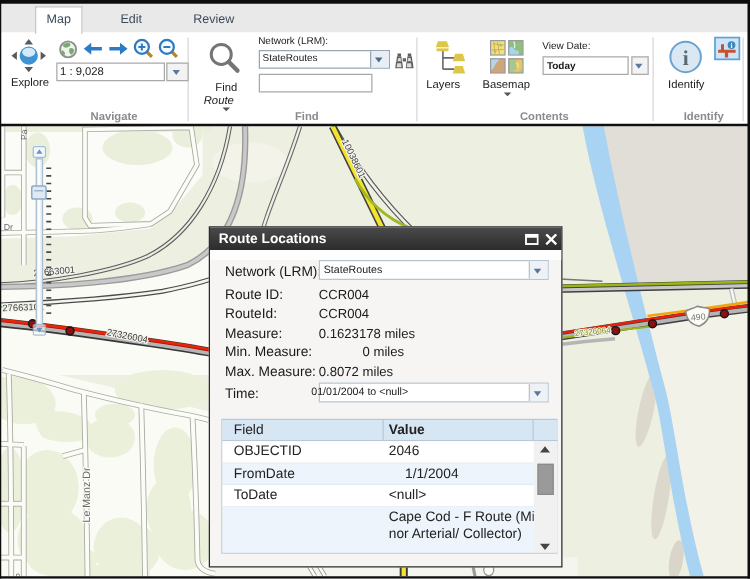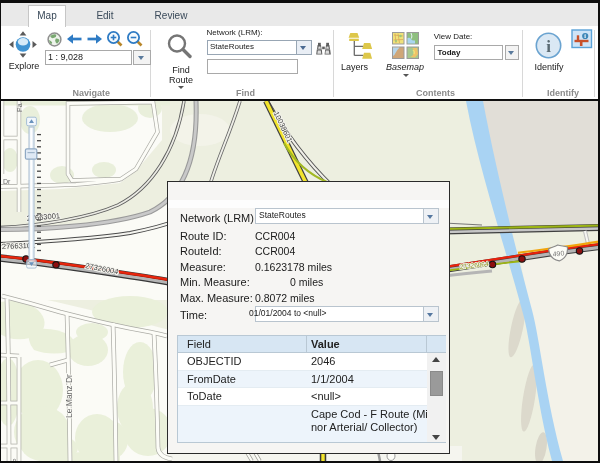--- a/index.html
+++ b/index.html
@@ -261,21 +261,21 @@
   <div class="abs" style="left:48px;top:50px;height:15px;line-height:15px;font-size:9px;color:#1a1a1a;">1 : 9,028</div>
   <div class="abs" style="left:132.5px;top:50px;width:18.5px;height:15px;background:#f3f3f3;border:1px solid #a9a9a9;box-sizing:border-box;"></div>
   <div class="abs" style="left:138px;top:56px;width:0;height:0;border-left:3.8px solid transparent;border-right:3.8px solid transparent;border-top:4.2px solid #5a7a9c;"></div>
   <div class="glbl" style="left:40px;top:88px;width:70px;">Navigate</div>
 
   <svg class="abs" style="left:164px;top:33px;" width="30" height="28" viewBox="0 0 30 28">
     <circle cx="13" cy="10.5" r="8" fill="none" stroke="#757575" stroke-width="2.4"></circle>
     <line x1="19" y1="16.5" x2="26" y2="23.5" stroke="#757575" stroke-width="3.4" stroke-linecap="round"></line>
   </svg>
   <div class="rlbl" style="left:165px;top:65px;width:32px;text-align:center;">Find</div>
-  <div class="rlbl" style="left:163px;top:75px;width:36px;text-align:center;">Route</div>
+  <div class="rlbl" style="left:163px;top:75px;width:36px;text-align:left;font-style:italic;">Route</div>
   <div class="abs" style="left:178px;top:86px;width:0;height:0;border-left:3px solid transparent;border-right:3px solid transparent;border-top:3.5px solid #555;"></div>
   <div class="rlbl8" style="left:206.5px;top:28px;">Network (LRM):</div>
   <div class="abs" style="left:206.5px;top:39.5px;width:105px;height:15.5px;background:#fff;border:1px solid #98a6b4;box-sizing:border-box;"></div>
   <div class="abs" style="left:210px;top:40px;height:14px;line-height:14px;font-size:8px;color:#1a1a1a;">StateRoutes</div>
   <div class="abs" style="left:296px;top:40.5px;width:14.5px;height:13.5px;background:#e9eef5;border-left:1px solid #98a6b4;box-sizing:border-box;"></div>
   <div class="abs" style="left:299.5px;top:45.5px;width:0;height:0;border-left:3.5px solid transparent;border-right:3.5px solid transparent;border-top:4px solid #4a6a92;"></div>
   <svg class="abs" style="left:316px;top:42px;" width="16" height="15" viewBox="0 0 16 15">
     <g fill="#5f5f5f">
       <rect x="2" y="0.8" width="2.8" height="2.2"></rect>
       <path d="M1.6,3 L5,3 L5.6,7.4 L1,7.4 Z"></path>
@@ -312,21 +312,21 @@
     </g>
     <path d="M4,5 L13,6 M5,3.5 L6,13 M8,3.5 L9.5,13 M3.5,10 L13,9.5" stroke="#d8a85a" stroke-width="0.8" fill="none"></path>
     <circle cx="10.5" cy="6" r="1.3" fill="#9cc87a"></circle>
       <circle cx="6" cy="11" r="1.1" fill="#9cc87a"></circle>
     <path d="M17.5,8 Q20,7 21,9 Q22,11 25,10.5 L25,13.5 L17.5,13.5 Z" fill="#aad5f0"></path>
     <path d="M21,3 Q22.5,6 21.5,8.5" stroke="#e8f2fa" stroke-width="1" fill="none"></path>
     <path d="M3,17.5 L9.5,17.5 Q6.5,20.5 5.5,23 Q4.5,25.5 3,26 Z" fill="#b5d5ea"></path>
     <path d="M22,18 Q25,20 24,23 Q23,26 20,27 L25,27.5 L28,24 L27,18 Z" fill="#f0c268"></path>
     <path d="M23,20 Q25,21.5 24,24" stroke="#f0e27a" stroke-width="1.5" fill="none"></path>
   </svg>
-  <div class="rlbl" style="left:384px;top:62px;width:42px;text-align:center;font-style:italic;">Basemap</div>
+  <div class="rlbl" style="left:384px;top:62px;width:42px;text-align:center;">Basemap</div>
   <div class="abs" style="left:403px;top:74px;width:0;height:0;border-left:3px solid transparent;border-right:3px solid transparent;border-top:3.5px solid #555;"></div>
   <div class="rlbl8" style="left:433.8px;top:31.5px;">View Date:</div>
   <div class="abs" style="left:433.8px;top:44.5px;width:69.5px;height:15.5px;background:#fff;border:1px solid #a9a9a9;box-sizing:border-box;"></div>
   <div class="abs" style="left:437.5px;top:45.5px;height:14px;line-height:14px;font-size:8px;color:#1a1a1a;font-weight:bold;">Today</div>
   <div class="abs" style="left:504.7px;top:44.5px;width:14px;height:15.5px;background:#f3f3f3;border:1px solid #a9a9a9;box-sizing:border-box;"></div>
   <div class="abs" style="left:508px;top:51px;width:0;height:0;border-left:3.6px solid transparent;border-right:3.6px solid transparent;border-top:4px solid #5a7a9c;"></div>
   <div class="glbl" style="left:400px;top:88px;width:55px;">Contents</div>
 
   <svg class="abs" style="left:534px;top:31px;" width="29" height="29" viewBox="0 0 29 29">
     <circle cx="14.5" cy="14.5" r="12.2" fill="#dae8f4" stroke="#6aa3d0" stroke-width="1.6"></circle>
@@ -337,20 +337,30 @@
     <rect x="1" y="1" width="19.5" height="17.5" fill="#cfe4f7" stroke="#5aa2d8" stroke-width="1.4"></rect>
     <path d="M3.5,12 L17.5,12" stroke="#c8502a" stroke-width="2.4"></path>
     <path d="M10.2,12 L10.2,17" stroke="#c8502a" stroke-width="2.6"></path>
     <path d="M7,6.3 L7,11" stroke="#c8502a" stroke-width="2.4"></path>
     <circle cx="14.2" cy="7" r="3.1" fill="#3e87b8"></circle>
     <text x="14.2" y="9.3" font-size="6" font-weight="bold" fill="#fff" text-anchor="middle" font-family="Liberation Serif,serif">i</text>
   </svg>
   <div class="glbl" style="left:533px;top:88px;width:46px;">Identify</div>
 
   <div class="abs" style="left:167px;top:181px;width:281px;height:271px;background:#f6f5f3;border:1.5px solid #2a2a2a;box-sizing:content-box;">
+    <div class="abs" style="left:0;top:0;width:281px;height:18px;background:linear-gradient(#4a4a4a,#2c2c2c);">
+      <div class="abs" style="left:7px;top:0;height:18px;line-height:18px;font-size:11px;font-weight:bold;color:#fff;">Route Locations</div>
+      <svg class="abs" style="left:252px;top:4.5px;" width="11" height="9" viewBox="0 0 11 9">
+        <rect x="0.8" y="0.8" width="9.4" height="7.4" fill="none" stroke="#fff" stroke-width="1.5"></rect>
+        <rect x="0.8" y="0.8" width="9.4" height="2.4" fill="#fff"></rect>
+      </svg>
+      <svg class="abs" style="left:268px;top:4.5px;" width="10" height="9" viewBox="0 0 10 9">
+        <path d="M1,0.5 L9,8.5 M9,0.5 L1,8.5" stroke="#fff" stroke-width="1.8"></path>
+      </svg>
+    </div>
     <div class="abs" style="left:0;top:18px;width:281px;height:8px;background:#fdfdfd;"></div>
 
     <div class="lbl" style="left:12px;top:29.5px;">Network (LRM):</div>
     <div class="abs" style="left:87px;top:26px;width:184px;height:15.5px;background:#fff;border:1px solid #b9c4ce;box-sizing:border-box;"></div>
     <div class="abs" style="left:91px;top:27px;height:13.5px;line-height:13.5px;font-size:8.5px;color:#1a1a1a;">StateRoutes</div>
     <div class="abs" style="left:255px;top:27px;width:15px;height:13.5px;background:#eef1f5;border-left:1px solid #b9c4ce;box-sizing:border-box;"></div>
     <div class="abs" style="left:259px;top:32.5px;width:0;height:0;border-left:3.5px solid transparent;border-right:3.5px solid transparent;border-top:4px solid #5577a0;"></div>
     <div class="lbl" style="left:12px;top:47.5px;">Route ID:</div>
       <div class="lbl" style="left:87px;top:47.5px;font-size:10.5px;">CCR004</div>
     <div class="lbl" style="left:12px;top:63px;">RouteId:</div>
@@ -374,21 +384,21 @@
       <div class="abs" style="left:127.5px;top:0;width:1px;height:17.5px;background:#b9c8d4;"></div>
       <div class="abs" style="left:248px;top:0;width:1px;height:17.5px;background:#b9c8d4;"></div>
 
       <div class="abs" style="left:0;top:17.5px;width:249px;height:17.5px;background:#fff;border-bottom:1px solid #e4ecf2;box-sizing:border-box;"></div>
       <div class="abs" style="left:0;top:35px;width:249px;height:17.5px;background:#edf4fb;border-bottom:1px solid #e4ecf2;box-sizing:border-box;"></div>
       <div class="abs" style="left:0;top:52.5px;width:249px;height:17.5px;background:#fff;border-bottom:1px solid #e4ecf2;box-sizing:border-box;"></div>
       <div class="abs" style="left:0;top:70px;width:249px;height:36px;background:#edf4fb;"></div>
       <div class="abs" style="left:9px;top:17.5px;height:17.5px;line-height:17.5px;font-size:11px;color:#222;">OBJECTID</div>
       <div class="abs" style="left:133px;top:17.5px;height:17.5px;line-height:17.5px;font-size:11px;color:#222;">2046</div>
       <div class="abs" style="left:9px;top:35px;height:17.5px;line-height:17.5px;font-size:11px;color:#222;">FromDate</div>
-      <div class="abs" style="left:133px;top:35px;height:17.5px;line-height:17.5px;font-size:11px;color:#222;">1/1/2004</div>
+      <div class="abs" style="left:146px;top:35px;height:17.5px;line-height:17.5px;font-size:11px;color:#222;">1/1/2004</div>
       <div class="abs" style="left:9px;top:52.5px;height:17.5px;line-height:17.5px;font-size:11px;color:#222;">ToDate</div>
       <div class="abs" style="left:133px;top:52.5px;height:17.5px;line-height:17.5px;font-size:11px;color:#222;">&lt;null&gt;</div>
       <div class="abs" style="left:133px;top:72px;font-size:11px;line-height:13.5px;color:#222;white-space:nowrap;">Cape Cod - F Route (Mi<br>nor Arterial/ Collector)</div>
 
       <div class="abs" style="left:249px;top:17.5px;width:18.5px;height:89px;background:#f1f1f1;"></div>
       <div class="abs" style="left:254px;top:21.5px;width:0;height:0;border-left:4.5px solid transparent;border-right:4.5px solid transparent;border-bottom:5px solid #444;"></div>
       <div class="abs" style="left:254px;top:99.5px;width:0;height:0;border-left:4.5px solid transparent;border-right:4.5px solid transparent;border-top:5px solid #444;"></div>
       <div class="abs" style="left:251.5px;top:35px;width:13px;height:25px;background:#9a9a9a;border:1px solid #8a8a8a;box-sizing:border-box;"></div>
     </div>
   </div>

